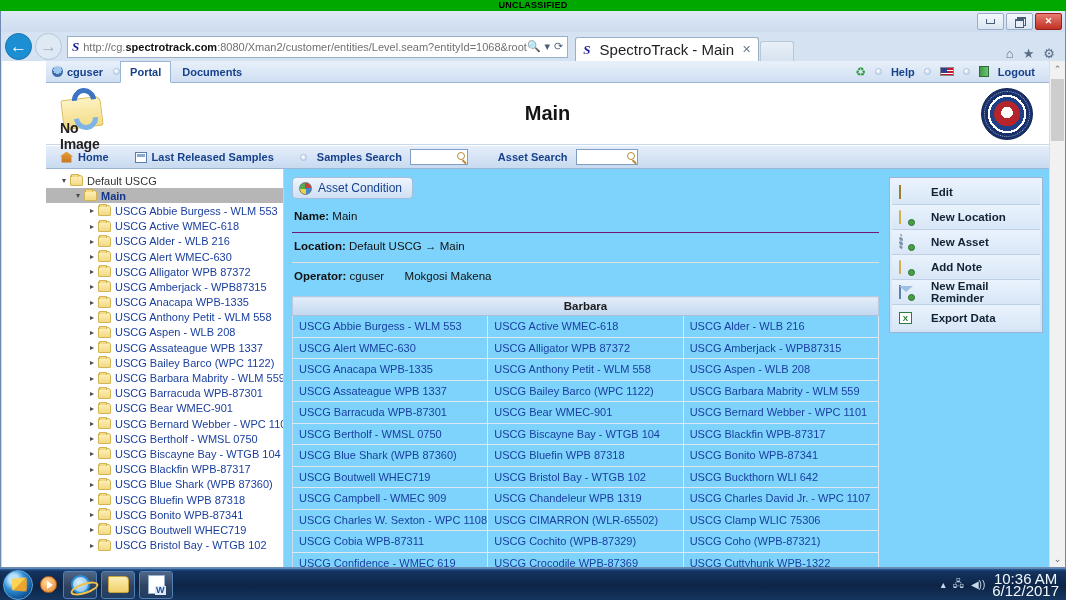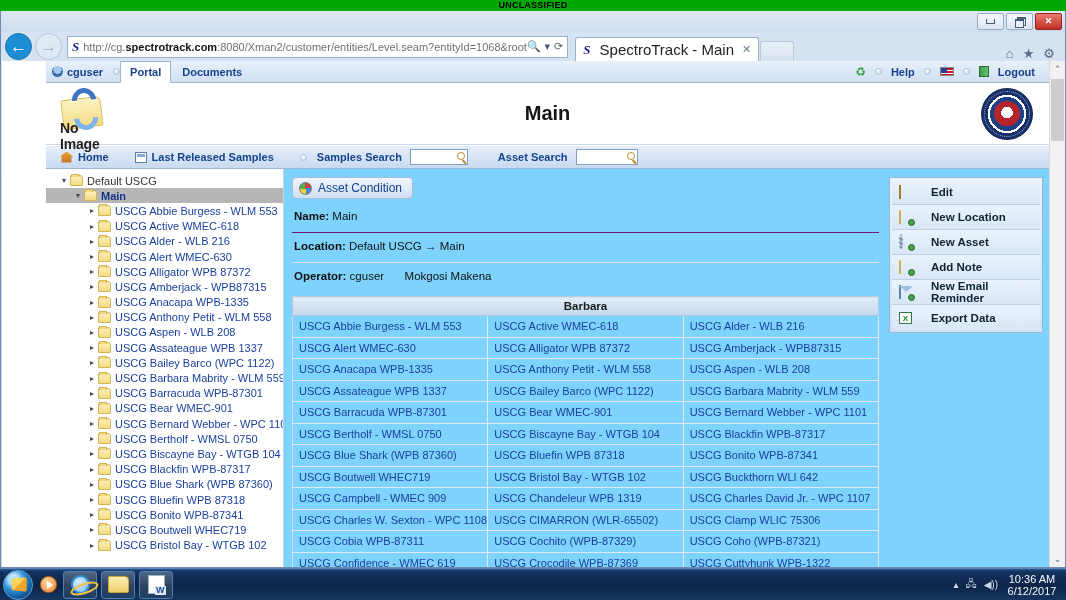--- a/index.html
+++ b/index.html
@@ -552,21 +552,21 @@
     margin-left: auto;
     display: flex; align-items: center;
     gap: 7px;
     padding-right: 7px;
     color: #dfe9f5; font-size: 10px;
   }
   .tray-icon { font-size: 10px; color: #c8d9ec; cursor: pointer; }
   .clock {
     text-align: center;
     line-height: 12px;
-    font-size: 11px;
+    font-size: 15px;
     color: #f2f7fc;
     cursor: pointer;
     min-width: 54px;
   }
 </style>
 </head>
 <body>
 
 <div class="classification-banner">UNCLASSIFIED</div>
 

